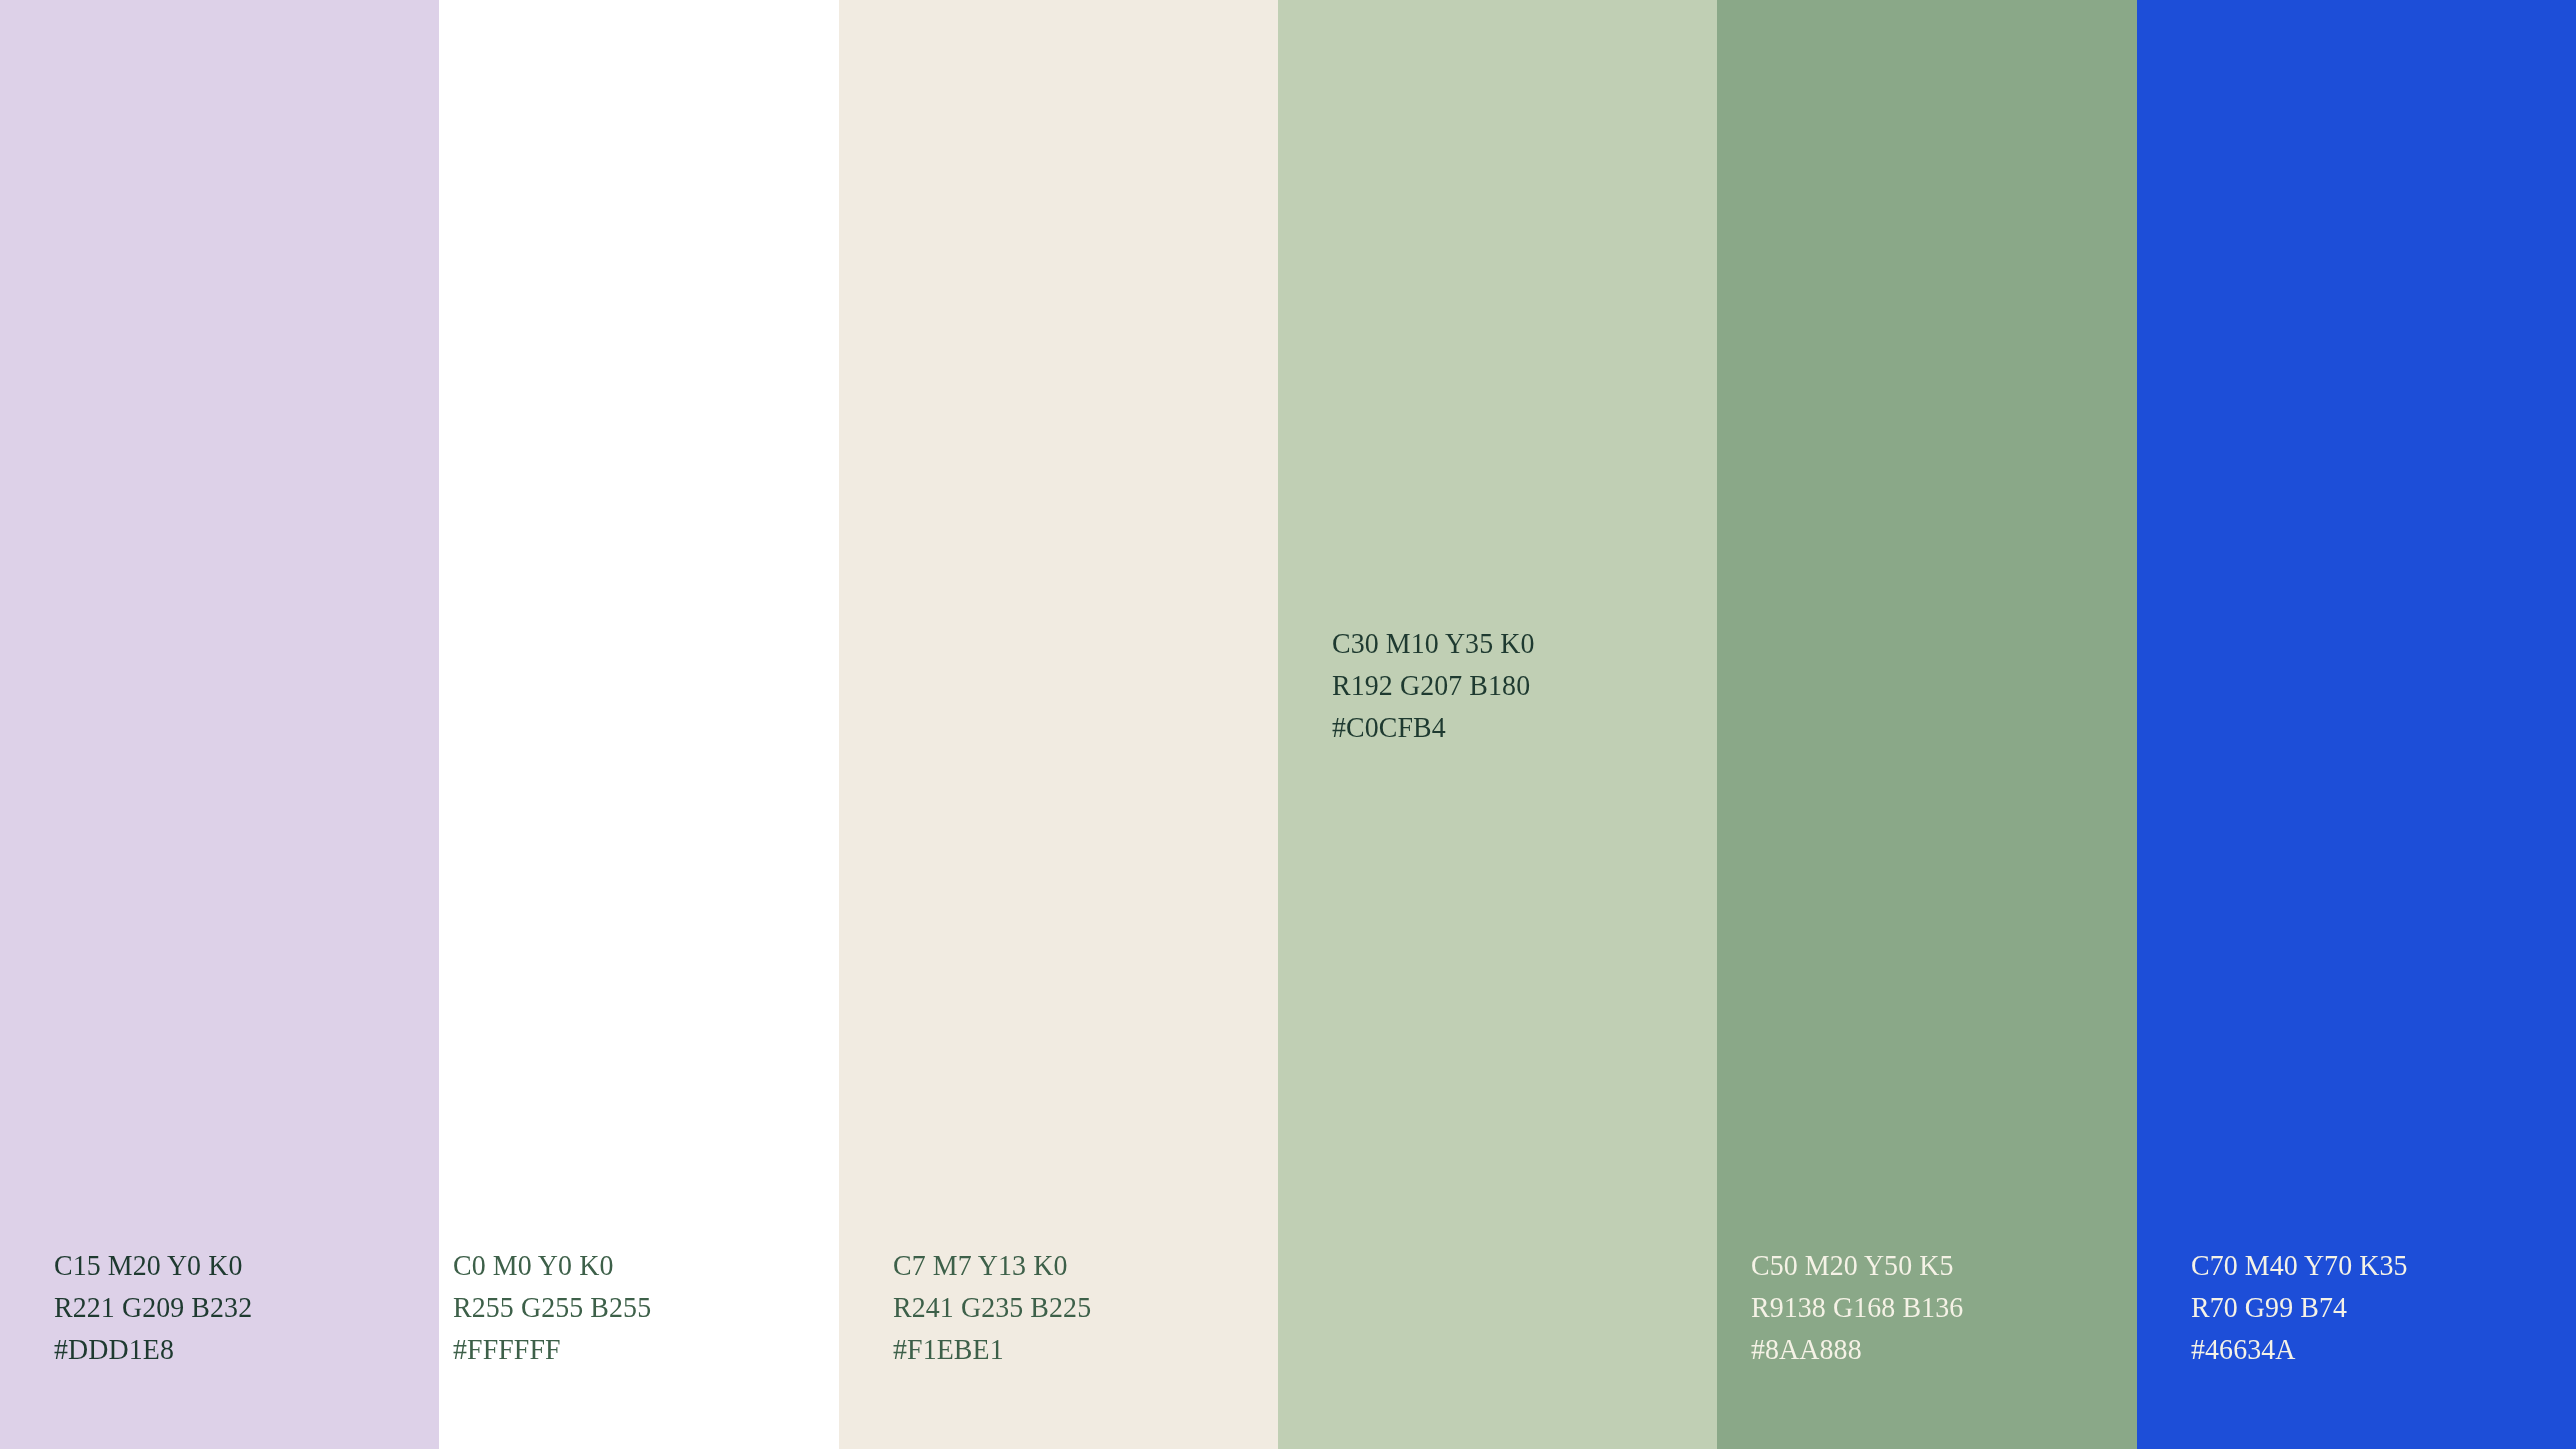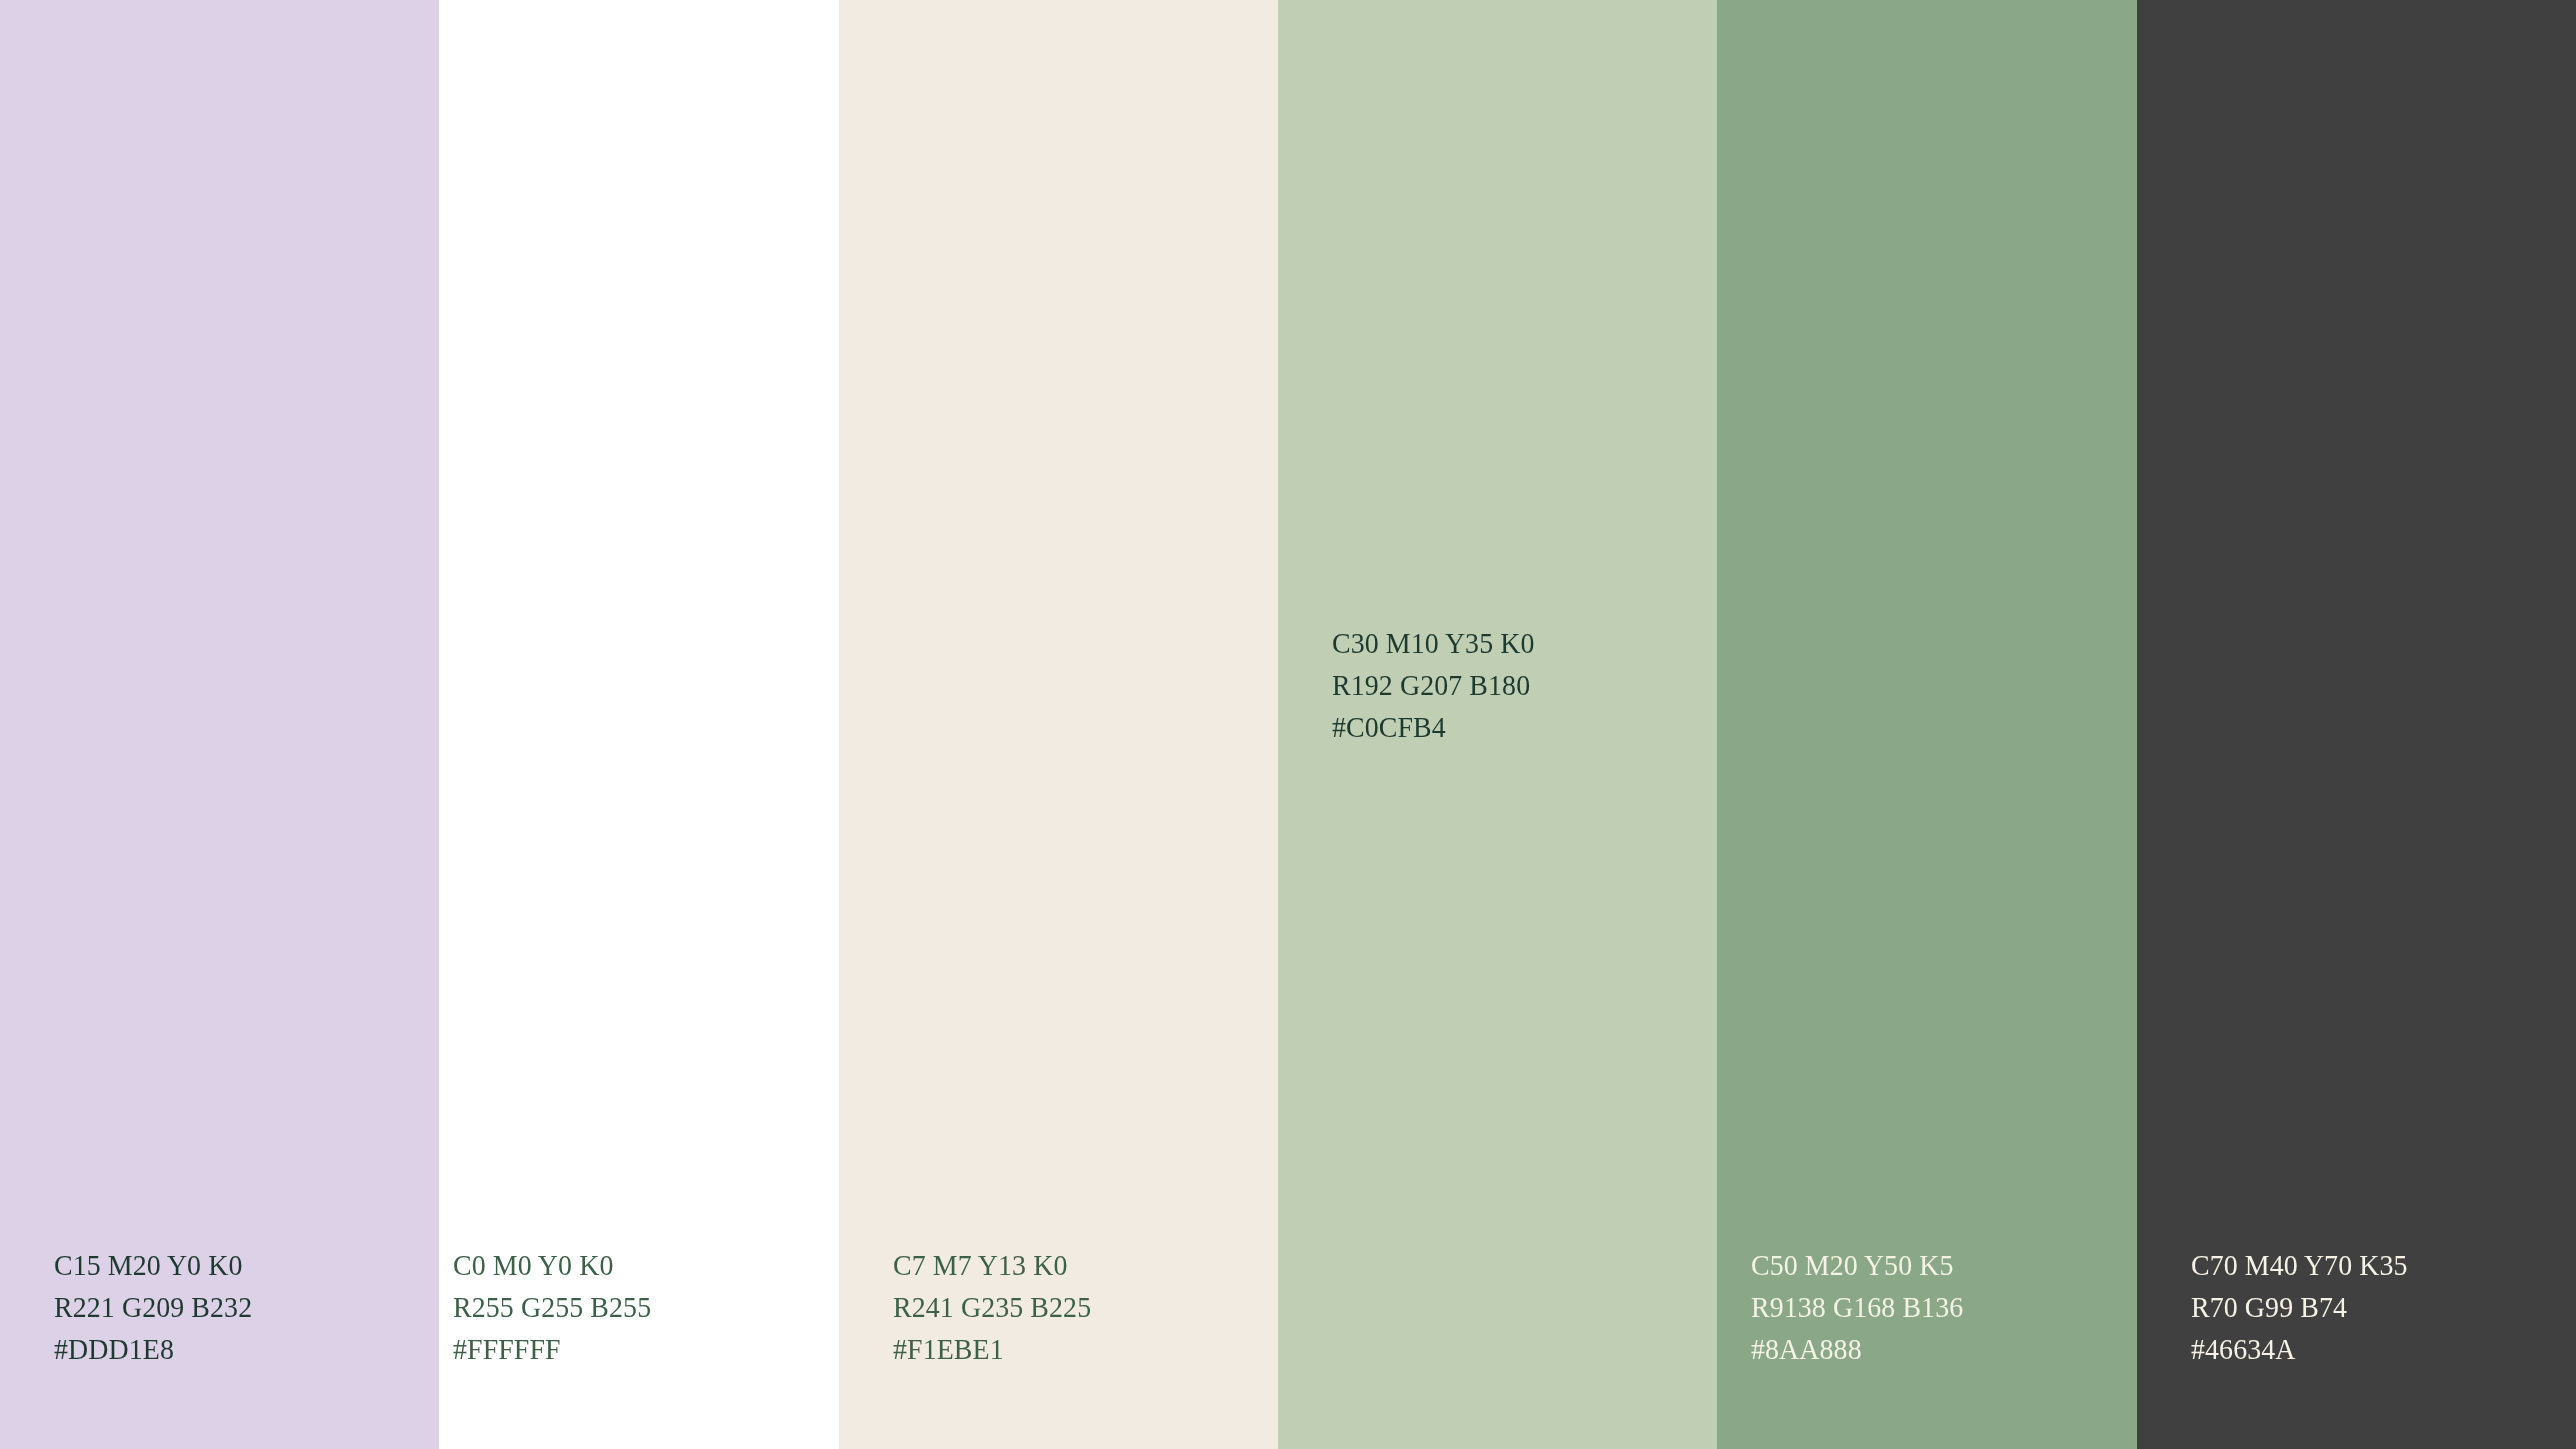--- a/index.html
+++ b/index.html
@@ -86,21 +86,21 @@
   </div>
 
   <div class="swatch" style="background-color: rgb(138, 168, 136); color: rgb(245, 242, 230); padding-left: 34px;">
     <div class="swatch-labels">
       <div class="label-line">C50 M20 Y50 K5</div>
       <div class="label-line">R9138 G168 B136</div>
       <div class="label-line">#8AA888</div>
     </div>
   </div>
 
-  <div class="swatch" style="background-color: #404040; color: rgb(245, 242, 230);">
+  <div class="swatch" style="background-color: #1d4ed8; color: rgb(245, 242, 230);">
     <div class="swatch-labels">
       <div class="label-line">C70 M40 Y70 K35</div>
       <div class="label-line">R70 G99 B74</div>
       <div class="label-line">#46634A</div>
     </div>
   </div>
 
 </div>
 
 

